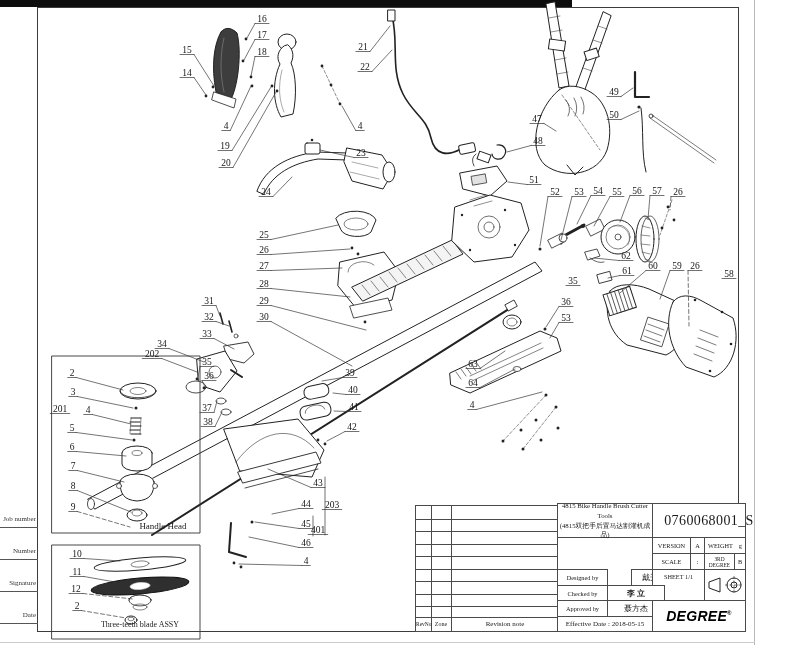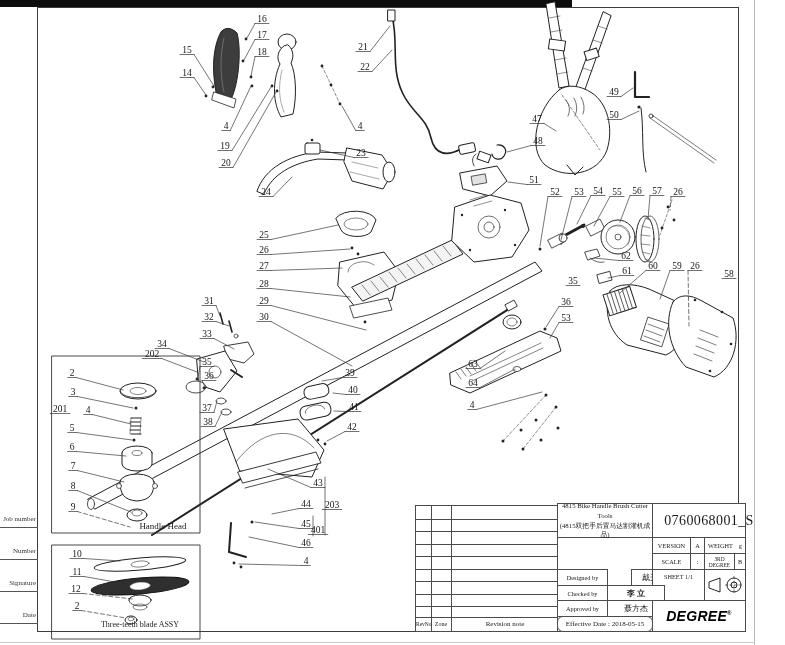--- a/index.html
+++ b/index.html
@@ -581,16 +581,16 @@
         <line x1="28" y1="1" x2="28" y2="19" stroke-width=".6" stroke-dasharray="3,1.5"></line>
       </svg>
     </div>
     <div class="c sm" style="left:0;top:82px;width:51px;height:16px;">Checked by</div>
     <div class="c cn" style="left:50px;top:82px;width:58px;height:16px;font-weight:bold;">李 立</div>
     <div class="c sm" style="left:0;top:97px;width:51px;height:17px;">Approved by</div>
     <div class="c cn" style="left:50px;top:97px;width:58px;height:17px;">聂方杰</div>
     <div class="c" style="left:95px;top:97px;width:94px;height:32px;">
       <span class="brand"><span>DEGREE</span><sup>®</sup></span>
     </div>
-    <div class="c" style="left:0;top:113px;width:96px;height:16px;font-size:7px;border-radius:6px;">Effective Date : 2018-05-15</div>
+    <div class="c" style="left:0;top:113px;width:96px;height:16px;font-size:7px;">Effective Date : 2018-05-15</div>
   </div>
 
 </div>
 
 </body></html>

